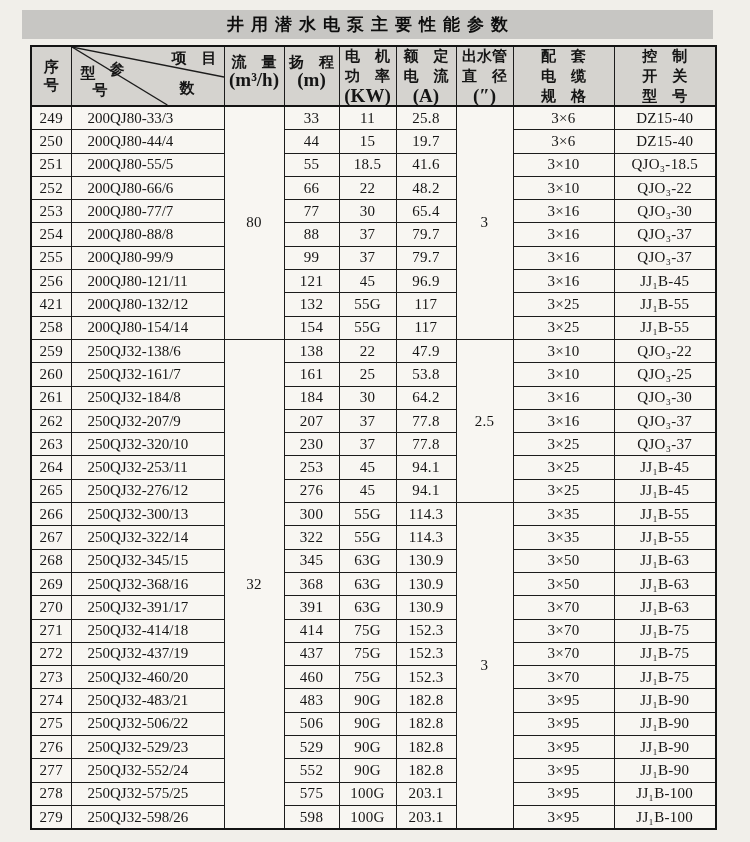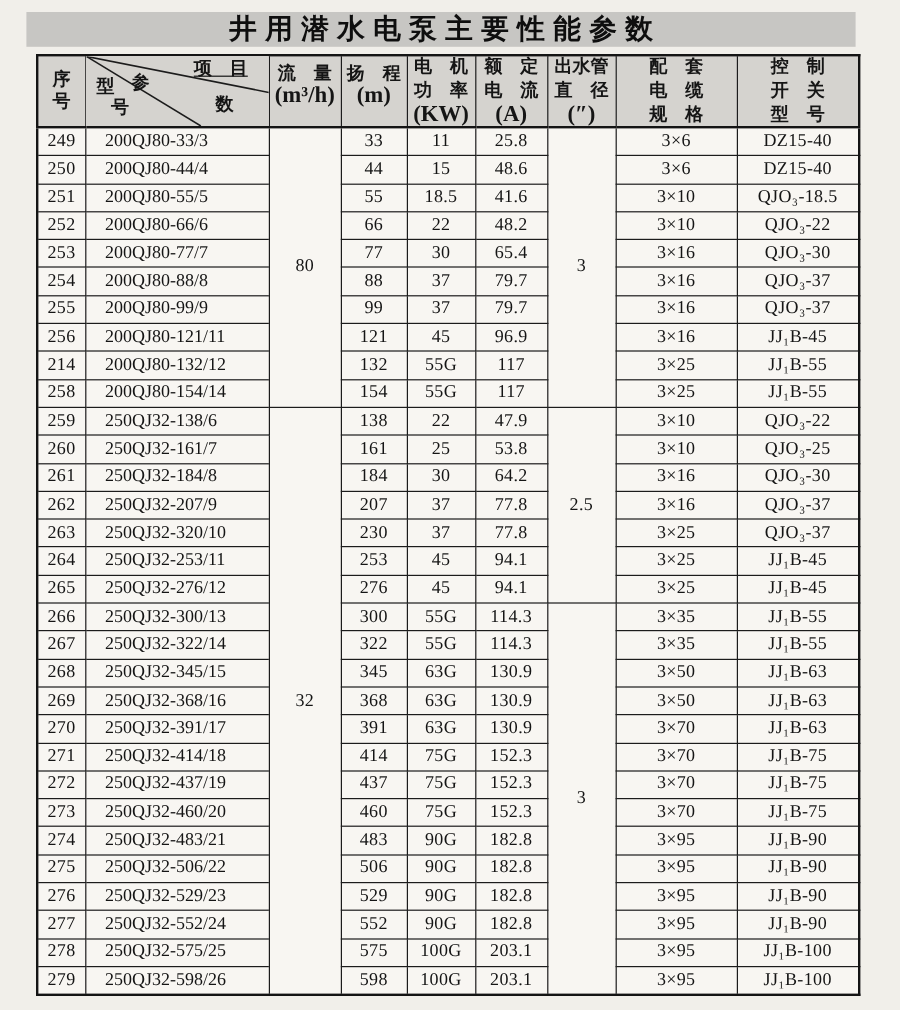--- a/index.html
+++ b/index.html
@@ -9,21 +9,21 @@
     font-family:"Liberation Serif","DejaVu Serif",serif;
     color:#151515;
   }
   .page{position:absolute;inset:0;overflow:hidden;}
   .title-band{
     position:absolute;left:22px;top:10px;width:691px;height:29px;
     background:#c7c6c3;
     display:flex;align-items:center;justify-content:center;
   }
   .title-band .title-text{
-    font-size:23px;font-weight:bold;letter-spacing:7px;padding-left:7px;color:#0e0e0e;
+    font-size:17px;font-weight:bold;letter-spacing:7px;padding-left:7px;color:#0e0e0e;
   }
   table.pump{
     position:absolute;left:30px;top:45px;width:685px;
     border-collapse:collapse;table-layout:fixed;
     background:#f8f6f2;
     border:2px solid #141414;
   }
   .pump th,.pump td{
     border:1px solid #1c1c1c;
     text-align:center;vertical-align:middle;padding:0;
@@ -35,21 +35,21 @@
   }
   .cw{height:58px;display:flex;flex-direction:column;align-items:center;box-sizing:border-box;}
   .thc{justify-content:center;}
   .th2{justify-content:space-between;padding:6px 0 23px;align-items:center;}
   .th3{justify-content:space-between;}
   .hunit{font-size:19px;font-weight:bold;}
   
   th.corner{position:relative;padding:0;background:#d5d3cf;}
   th.corner svg{position:absolute;left:0;top:0;width:100%;height:100%;}
   th.corner .cspan{position:absolute;font-size:15px;font-weight:bold;line-height:15px;white-space:pre;}
-  .c-top{right:17px;top:4px;text-decoration:underline;}
+  .c-top{right:7px;top:4px;}
   .c-p1{left:38px;top:15px;}
   .c-p2{left:108px;top:34px;}
   .c-m1{left:9px;top:19px;}
   .c-m2{left:21px;top:36px;}
   
   .pump tbody td{height:22.3px;font-size:15px;background:#f8f6f2;}
   .pump tbody td.model{text-align:left;padding-left:16px;}
   .pump tbody td.num{letter-spacing:0.3px;}
 </style>
 </head>
@@ -151,21 +151,21 @@
           <td class="num">25.8</td>
           <td class="num" rowspan="10">3</td>
           <td class="num">3×6</td>
           <td class="num">DZ15-40</td>
         </tr>
         <tr>
           <td class="num">250</td>
           <td class="model">200QJ80-44/4</td>
           <td class="num">44</td>
           <td class="num">15</td>
-          <td class="num">48.6</td>
+          <td class="num">19.7</td>
           <td class="num">3×6</td>
           <td class="num">DZ15-40</td>
         </tr>
         <tr>
           <td class="num">251</td>
           <td class="model">200QJ80-55/5</td>
           <td class="num">55</td>
           <td class="num">18.5</td>
           <td class="num">41.6</td>
           <td class="num">3×10</td>
@@ -210,21 +210,21 @@
         <tr>
           <td class="num">256</td>
           <td class="model">200QJ80-121/11</td>
           <td class="num">121</td>
           <td class="num">45</td>
           <td class="num">96.9</td>
           <td class="num">3×16</td>
           <td class="num">JJ₁B-45</td>
         </tr>
         <tr>
-          <td class="num">214</td>
+          <td class="num">421</td>
           <td class="model">200QJ80-132/12</td>
           <td class="num">132</td>
           <td class="num">55G</td>
           <td class="num">117</td>
           <td class="num">3×25</td>
           <td class="num">JJ₁B-55</td>
         </tr>
         <tr>
           <td class="num">258</td>
           <td class="model">200QJ80-154/14</td>

